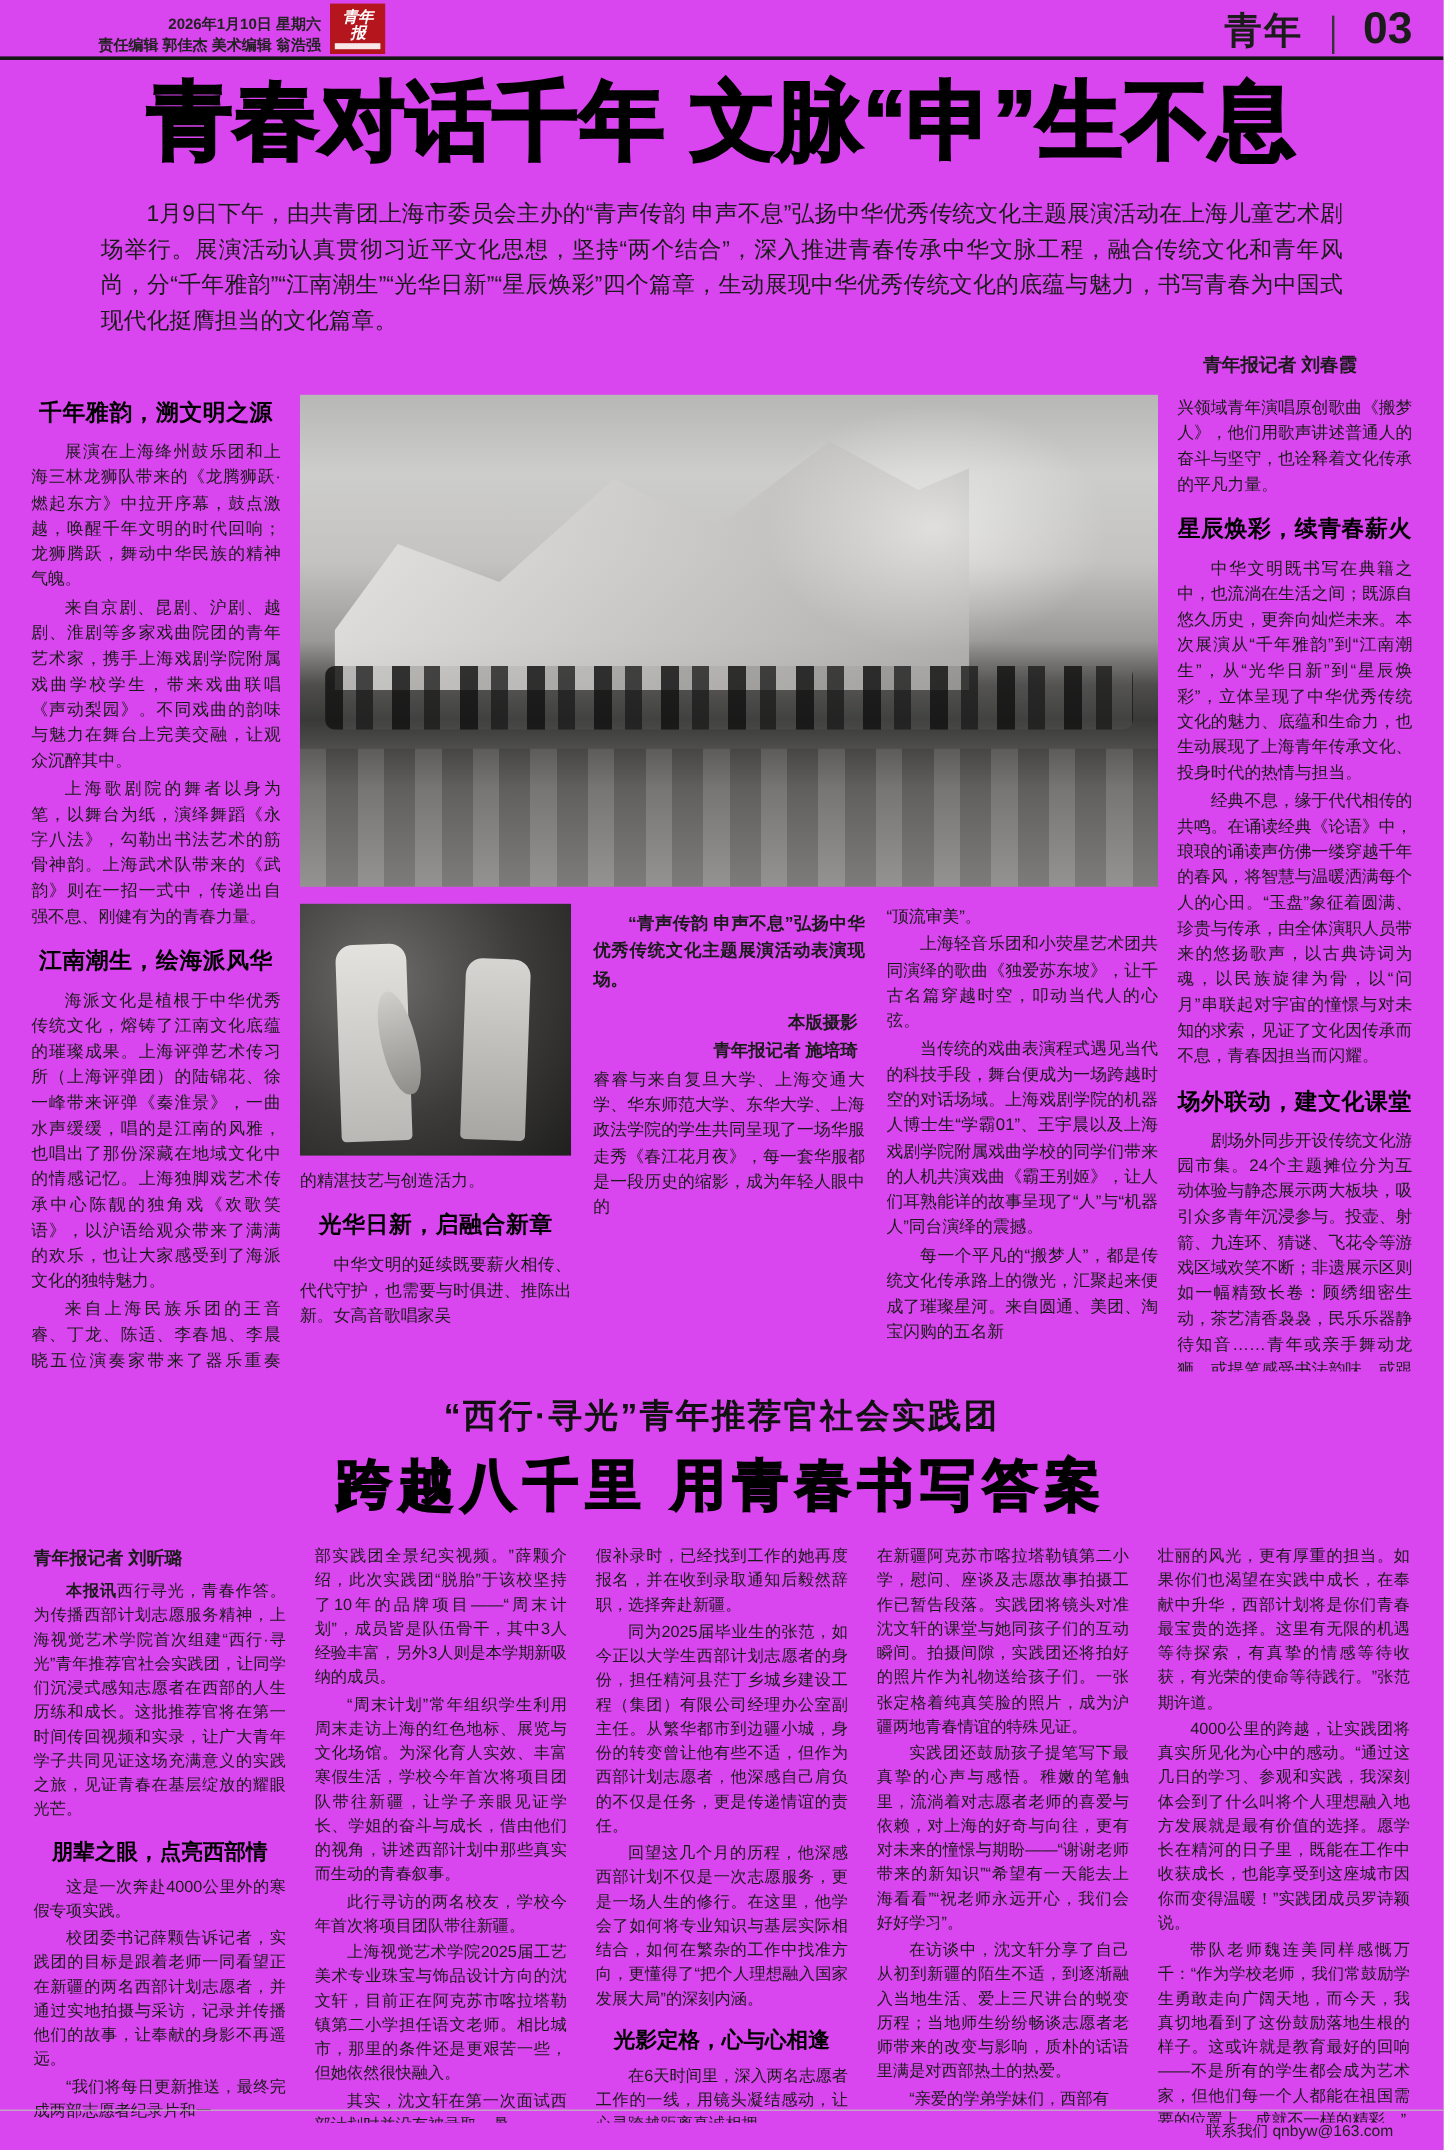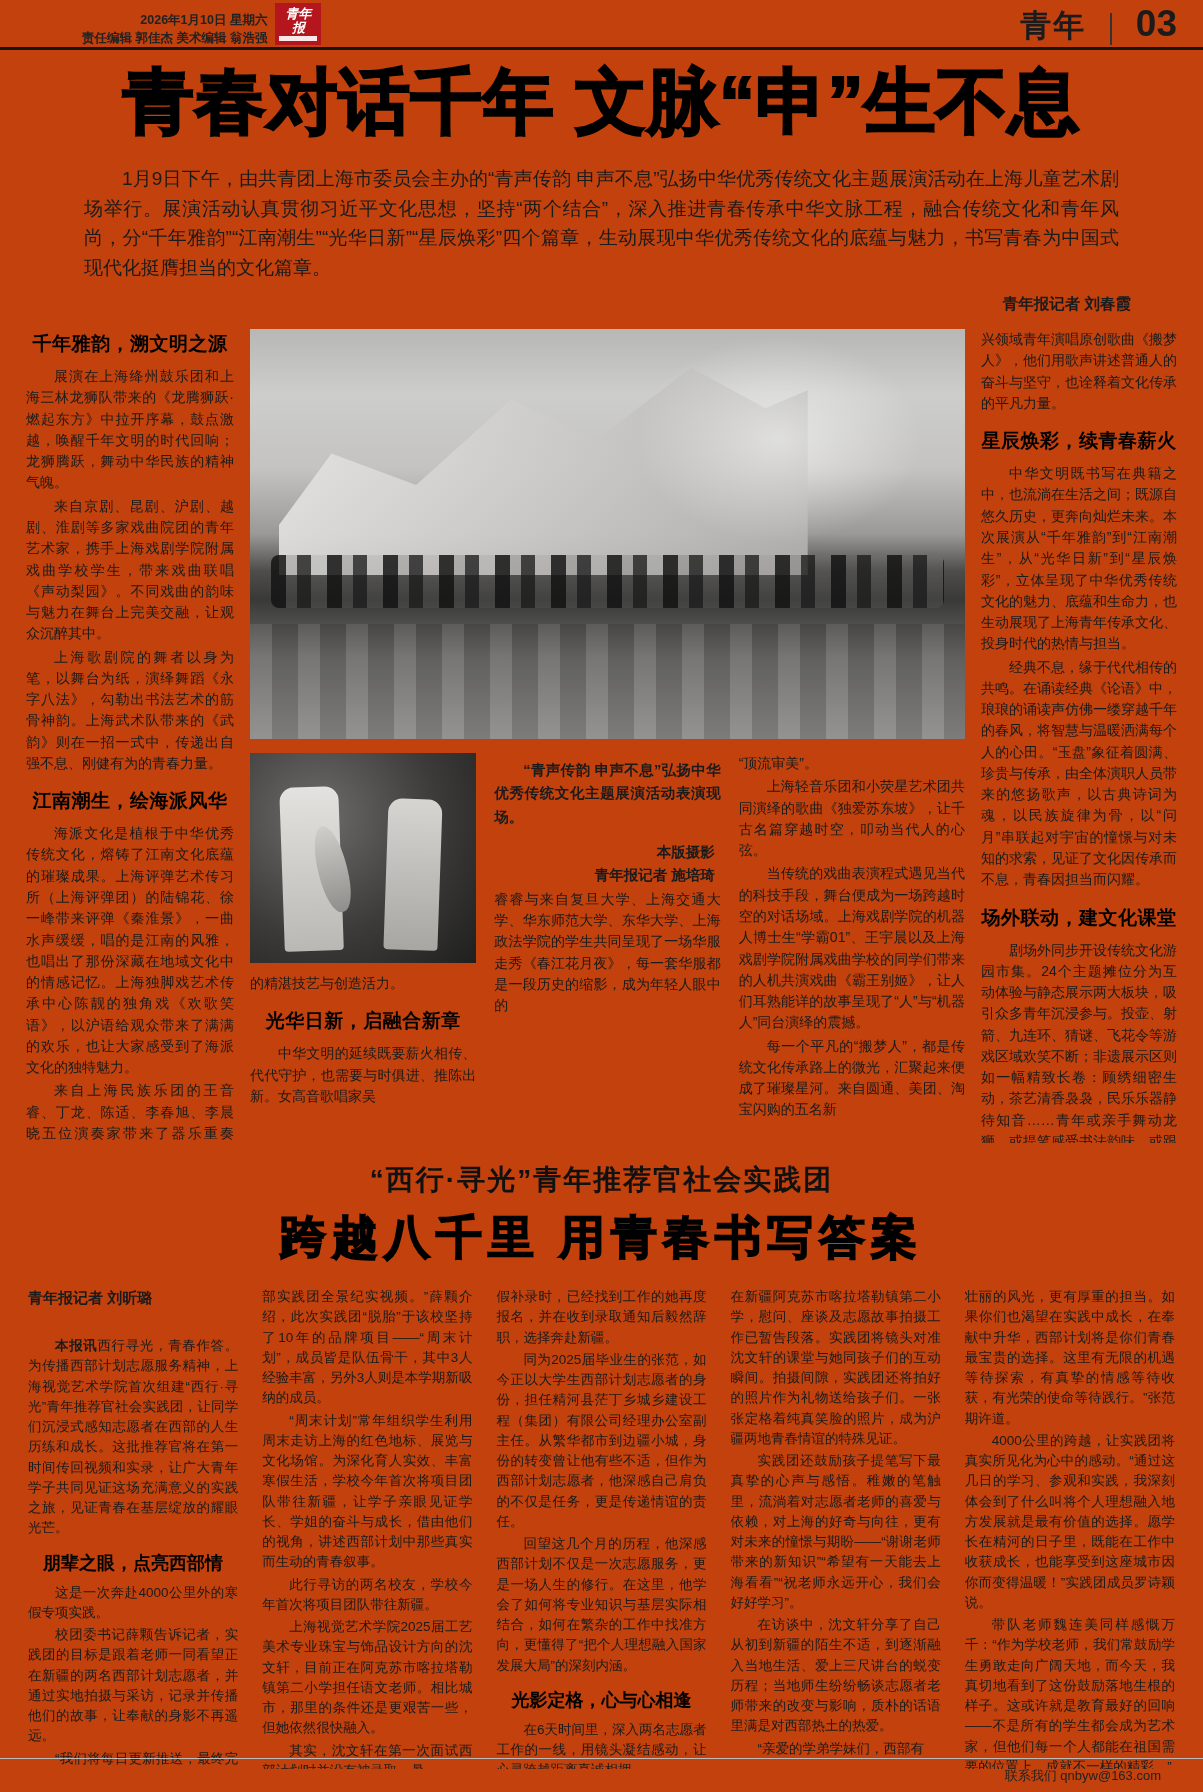--- a/index.html
+++ b/index.html
@@ -1,16 +1,16 @@
 <!DOCTYPE html>
 <html><head>
 <meta charset="utf-8">
 <style>
   html,body{margin:0;padding:0;background:#cfcecd;}
-  .page{position:relative;width:1203px;height:1792px;margin:0 auto;background:#c2410c;
+  .page{position:relative;width:1203px;height:1792px;margin:0 auto;background:#d946ef;
         font-family:"Liberation Sans",sans-serif;color:#1b1b1b;overflow:hidden;}
   
   .masthead{display:flex;align-items:flex-end;padding:10px 26px 0 26px;border-bottom:3px solid #161616;height:50px;box-sizing:border-box;}
   .mast-left{margin-left:56px;text-align:right;font-size:12.5px;line-height:1.45;font-weight:700;color:#222;}
   .logo-box{width:46px;height:42px;margin:0 0 2px 8px;position:relative;display:flex;align-items:center;justify-content:center;flex-direction:column;}
   .logo-red{position:absolute;inset:0;background:#b5161d;}
   .logo-chars{position:relative;color:#fff;font-weight:700;font-size:13px;line-height:1.05;width:30px;text-align:center;font-family:"Liberation Serif",serif;font-style:italic;}
   .logo-strip{position:relative;margin-top:2px;width:38px;height:5px;background:#fff;opacity:.9;}
   .mast-spacer{flex:1;}
   .mast-right{display:flex;align-items:baseline;gap:24px;font-weight:700;}
@@ -55,21 +55,21 @@
      background:linear-gradient(180deg,#e3e2df,#b9b8b5);transform:rotate(-2deg);}
   .musician-right{position:absolute;right:16%;top:22%;width:24%;height:72%;border-radius:14px 14px 4px 4px;
      background:linear-gradient(180deg,#d6d5d2,#a7a6a3);transform:rotate(2deg);}
   .pipa-shape{position:absolute;left:30%;top:34%;width:13%;height:42%;border-radius:50% 50% 46% 46%;
      background:linear-gradient(180deg,#cfcecb,#8f8e8b);transform:rotate(-14deg);}
   
   .kicker{margin:18px 0 0;text-align:center;font-size:28px;font-weight:700;letter-spacing:2px;color:#111;}
   .headline2{margin:8px 0 18px;text-align:center;font-size:46px;font-weight:900;letter-spacing:6px;color:#000;-webkit-text-stroke:1.6px #000;}
   .bottom-body{display:flex;gap:24px;padding:0 28px;height:482px;box-sizing:border-box;overflow:hidden;}
   .bcol{flex:1;overflow:hidden;min-width:0;}
-  .byline2{font-weight:700;font-size:15px;margin:2px 0 28px;}
+  .byline2{font-weight:700;font-size:15px;margin:2px 0 8px;}
   .lead-label{font-weight:800;margin-right:0;}
   p.bbody{font-size:13.5px;line-height:1.5;text-align:justify;margin:0 0 2px;text-indent:2em;}
   p.bcont{text-indent:0;}
   h4.bhead{font-size:18px;font-weight:800;text-align:center;margin:12px 0 8px;color:#000;}
   
   .page-footer{position:absolute;left:0;right:0;bottom:0;height:34px;border-top:1px solid #bdbbb8;
      display:flex;justify-content:flex-end;align-items:center;padding:0 42px;font-size:13px;color:#222;box-sizing:border-box;}
 </style>
 </head>
 <body>

